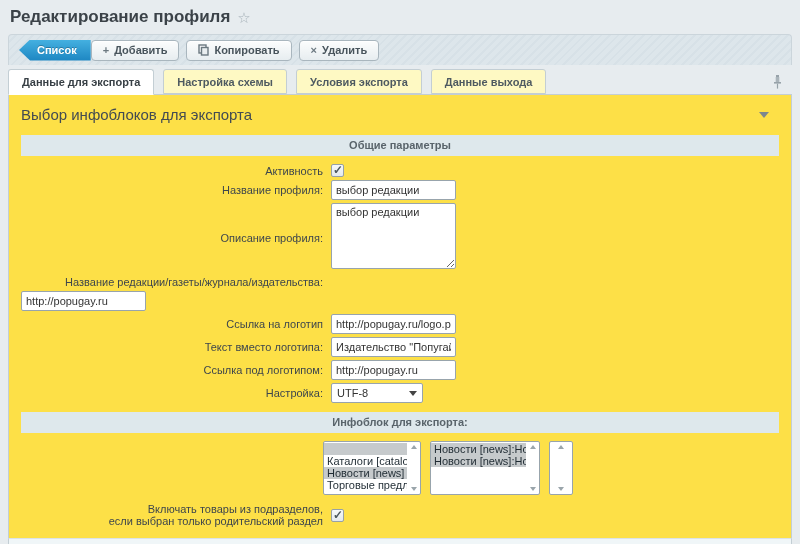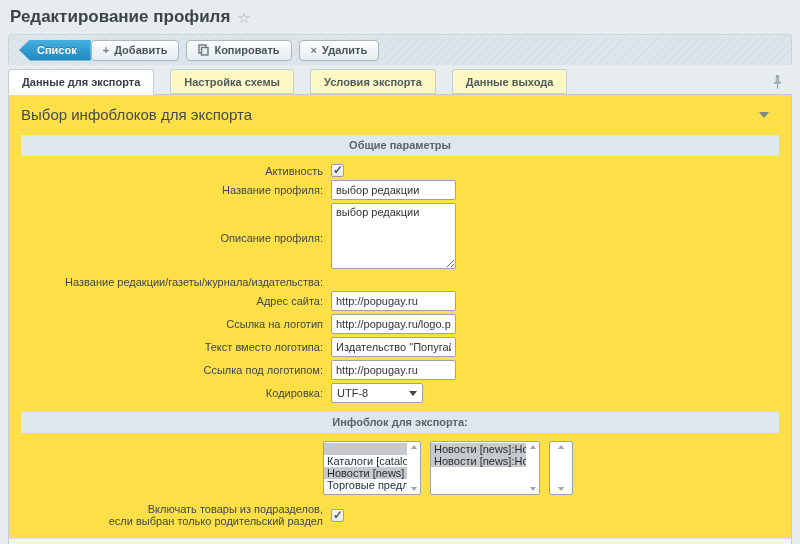--- a/index.html
+++ b/index.html
@@ -40,21 +40,21 @@
     display: inline-flex; align-items: center; gap: 5px;
     background: linear-gradient(#fcfdfd, #e7edf0);
     border: 1px solid #a9b6be; border-radius: 4px;
     padding: 3px 11px 4px 11px; font-size: 11px; font-weight: bold; color: #48545c;
     cursor: pointer; box-shadow: inset 0 1px 0 #fff;
   }
   .btn .glyph { color: #6b7880; font-weight: bold; }
   .btn svg { display: block; }
 
   
-  .tabbar { display: flex; gap: 16px; margin-top: 4px; position: relative; z-index: 2; padding-right: 30px; }
+  .tabbar { display: flex; gap: 9px; margin-top: 4px; position: relative; z-index: 2; padding-right: 30px; }
   .tab {
     background: #fef9c3;
     border: 1px solid #c3ced4;
     border-radius: 3px 3px 0 0;
     padding: 6px 13px 5px 13px;
     font-size: 11px; color: #4e5a61; font-weight: bold;
     cursor: pointer;
   }
   .tab.active {
     background: #fff; color: #373f45;
@@ -235,21 +235,20 @@
         <div class="ctl">
             <textarea style="">выбор редакции</textarea>
           </div>
       </div>
 
       <div class="row">
         <div class="lbl">Название редакции/газеты/журнала/издательства:</div>
       </div>
 
       <div class="row">
-        <div class="lbl">Адрес сайта:</div>
         <div class="ctl">
             <input type="text" value="http://popugay.ru" style="">
           </div>
       </div>
 
       <div class="row">
         <div class="lbl">Ссылка на логотип</div>
         <div class="ctl">
             <input type="text" value="http://popugay.ru/logo.png" style="">
           </div>
@@ -263,21 +262,21 @@
       </div>
 
       <div class="row">
         <div class="lbl">Ссылка под логотипом:</div>
         <div class="ctl">
             <input type="text" value="http://popugay.ru" style="">
           </div>
       </div>
 
       <div class="row">
-        <div class="lbl">Кодировка:</div>
+        <div class="lbl">Настройка:</div>
         <div class="ctl">
           <div class="fake-select">
             <span>UTF-8</span>
             <span class="arr"></span>
           </div>
         </div>
       </div>
 
       <div class="group-bar second">Инфоблок для экспорта:</div>
 

